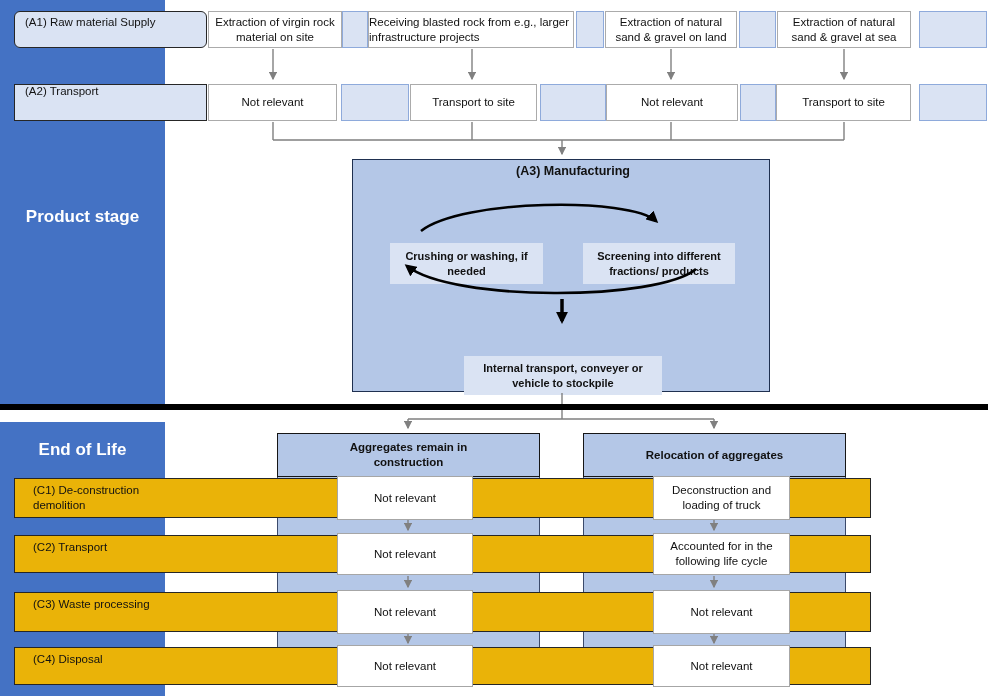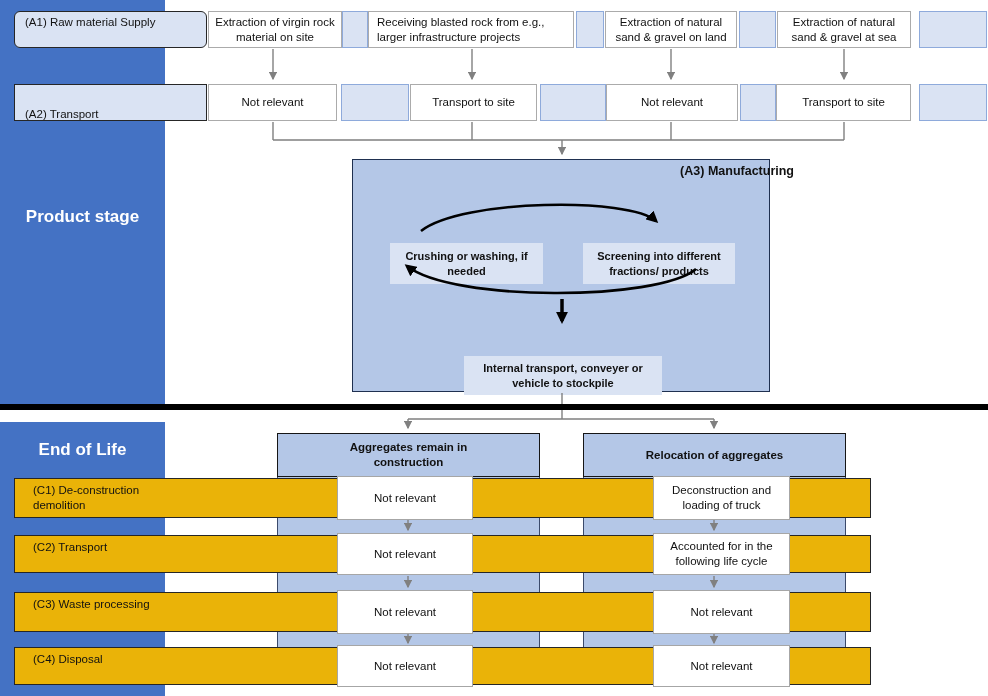--- a/index.html
+++ b/index.html
@@ -9,25 +9,25 @@
   }
   .abs{position:absolute;box-sizing:border-box;}
   
   .sidebar{background:#4472C4;z-index:1;}
   .sidebar-title{z-index:2;color:#fff;font-weight:bold;font-size:17px;text-align:center;width:165px;}
   
   .lightbox{background:#DAE3F3;border:1.5px solid #262626;z-index:3;font-size:11.5px;}
   .labeltext{display:block;max-width:145px;line-height:1.3;}
   .pad-label{padding:3px 6px 2px 10px;border-radius:6px;}
   .pad-label-c{padding:4px 6px 2px 18px;}
-  .vcenter{display:flex;align-items:flex-end;}
+  .vcenter{display:flex;align-items:flex-start;}
   
   .whitebox{background:#fff;border:1px solid #ababab;z-index:3;font-size:11.5px;
     display:flex;align-items:center;justify-content:center;text-align:center;line-height:1.3;padding:0 6px;}
-  .leftalign{justify-content:flex-start;text-align:left;padding:0 8px;}
+  .leftalign{justify-content:flex-start;text-align:left;padding:0 0;}
   
   .spacer{background:#DAE3F3;border:1px solid #8EAADB;z-index:3;}
   
   .a3box{background:#B4C7E7;border:1.5px solid #1f3050;z-index:2;}
   .a3title{z-index:3;font-weight:bold;font-size:12.5px;text-align:center;}
   .a3step{background:#DAE3F3;z-index:3;font-weight:bold;font-size:11px;line-height:1.35;
     display:flex;align-items:center;justify-content:center;text-align:center;padding:2px 4px;margin-top:13px;}
   
   .hdrbox{background:#B4C7E7;border:1.5px solid #161616;z-index:3;font-weight:bold;font-size:11.5px;
     display:flex;align-items:center;justify-content:center;text-align:center;line-height:1.3;}
@@ -70,21 +70,21 @@
   <div class="abs whitebox" style="left:208px;top:84px;width:129px;height:37px;">Not relevant</div>
   <div class="abs spacer" style="left:341px;top:84px;width:68px;height:37px;"></div>
   <div class="abs whitebox" style="left:410px;top:84px;width:127px;height:37px;">Transport to site</div>
   <div class="abs spacer" style="left:540px;top:84px;width:66px;height:37px;"></div>
   <div class="abs whitebox" style="left:606px;top:84px;width:132px;height:37px;">Not relevant</div>
   <div class="abs spacer" style="left:740px;top:84px;width:36px;height:37px;"></div>
   <div class="abs whitebox" style="left:776px;top:84px;width:135px;height:37px;">Transport to site</div>
   <div class="abs spacer" style="left:919px;top:84px;width:68px;height:37px;"></div>
 
   <div class="abs a3box" style="left:352px;top:159px;width:418px;height:233px;"></div>
-  <div class="abs a3title" style="left:352px;top:164px;width:442px;text-align:right;">(A3) Manufacturing</div>
+  <div class="abs a3title" style="left:352px;top:164px;width:442px;">(A3) Manufacturing</div>
   <div class="abs a3step" style="left:390px;top:230px;width:153px;height:41px;">Crushing or washing, if needed</div>
   <div class="abs a3step" style="left:583px;top:230px;width:152px;height:41px;">Screening into different fractions/ products</div>
   <div class="abs a3step" style="left:464px;top:343px;width:198px;height:39px;">Internal transport, conveyer or vehicle to stockpile</div>
 
   <div class="abs hdrbox" style="left:277px;top:433px;width:263px;height:44px;">
     <span class="hdrtext">Aggregates remain in construction</span>
   </div>
   <div class="abs hdrbox" style="left:583px;top:433px;width:263px;height:44px;">
     <span class="hdrtext">Relocation of aggregates</span>
   </div>

